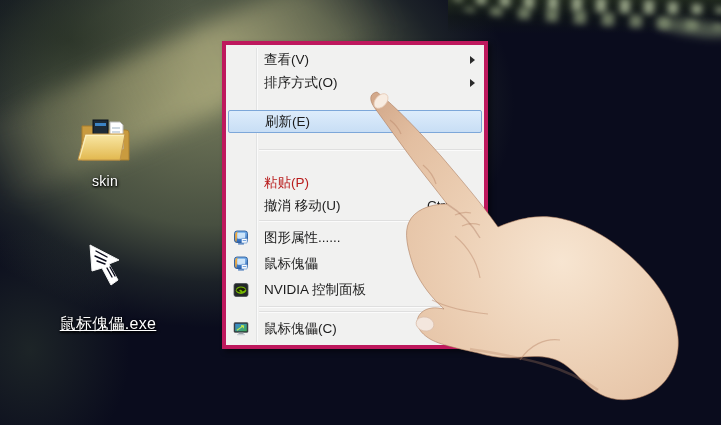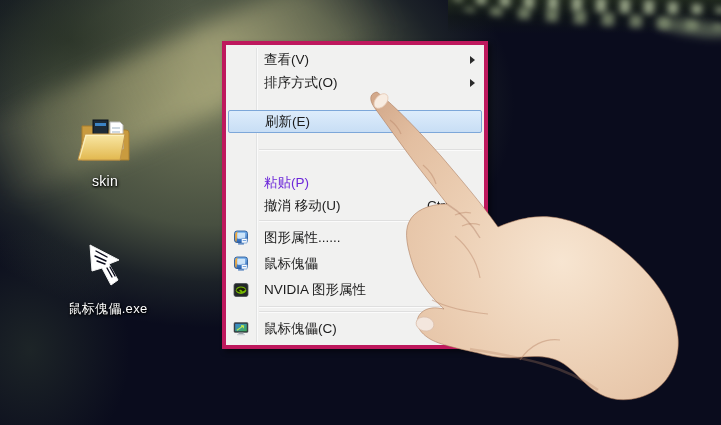--- a/index.html
+++ b/index.html
@@ -29,32 +29,32 @@
     background:repeating-linear-gradient(93deg,rgba(150,165,128,.7) 0 12px,rgba(26,36,28,.12) 12px 28px);}
   .moss3{position:absolute;left:655px;top:20px;width:80px;height:16px;border-radius:50%;
     filter:blur(4px);background:rgba(142,158,122,.5);transform:rotate(8deg);}
   
   .dicon{position:absolute;z-index:5;text-align:center;color:#fff;}
   .dicon .dlabel{display:block;font-size:14px;color:#fff;
     text-shadow:0 1px 2px #000,1px 1px 3px #000;letter-spacing:.3px;}
   #icon-skin{left:65px;top:113px;width:80px;}
   #icon-skin .dlabel{margin-top:2px;}
   #icon-exe{left:53px;top:240px;width:110px;}
-  #icon-exe .dlabel{margin-top:6px;font-size:13px;}
+  #icon-exe .dlabel{margin-top:20px;font-size:16px;text-decoration:underline;}
   
   .menu{position:absolute;left:222px;top:41px;width:258px;z-index:10;
     background:#f1f1f0;border:4px solid #be185d;
     box-shadow:3px 3px 5px rgba(0,0,0,.45);padding:3px 0;}
   .gutter{position:absolute;left:30px;top:3px;bottom:3px;width:1px;background:#e2e3e3;
     box-shadow:1px 0 0 #fafafa;z-index:1;}
   .menu-items{position:relative;z-index:2;}
   .menu-item{position:relative;height:23px;display:flex;align-items:center;
     padding-left:38px;font-size:13.5px;color:#1c1c1c;cursor:default;white-space:nowrap;}
   .menu-item.icon-row{height:26px;text-align:right;}
-  .menu-item.disabled{color:#6d28d9;margin-top:20px;}
+  .menu-item.disabled{color:#b91c1c;margin-top:20px;}
   .menu-item.hl{margin:16px 2px;padding-left:36px;height:21px;
     border:1px solid #7da7d9;border-radius:2px;
     background:linear-gradient(180deg,#ddecfb,#c8def5);}
   .mi-icon{position:absolute;left:7px;top:50%;transform:translateY(-50%);
     width:16px;height:16px;line-height:0;}
   .mi-icon svg{width:16px;height:16px;}
   .mi-shortcut{margin-left:auto;padding-right:36px;}
   .mi-arrow{position:absolute;right:9px;top:50%;transform:translateY(-50%);
     width:0;height:0;border-left:5px solid #2a2a2a;
     border-top:4px solid transparent;border-bottom:4px solid transparent;}
@@ -195,21 +195,21 @@
             </svg></span>
       <span class="mi-label">鼠标傀儡</span>
 
     </div>
         <div class="menu-item icon-row">
       <span class="mi-icon"><svg viewBox="0 0 16 16">
               <rect x="1" y="1.5" width="14" height="13" rx="2" fill="#23272a" stroke="#4a4f52" stroke-width="0.8"></rect>
               <ellipse cx="8" cy="8.2" rx="5.2" ry="3.7" fill="#76b900"></ellipse>
               <path d="M8 5.4 C5.6,5.4 4,6.8 3.3,8.3 C4.6,9.9 6.4,10.7 8.1,10 C6.8,9.8 6,8.9 6.4,7.9 C7.6,7.4 9,8.1 9.4,9.4 C10.7,9.1 11.7,8.4 12.6,7.5 C11.4,6.1 9.8,5.4 8,5.4 Z" fill="#1d2208"></path>
             </svg></span>
-      <span class="mi-label">NVIDIA 图形属性</span>
+      <span class="mi-label">NVIDIA 控制面板</span>
 
     </div>
         <div class="sep"></div>
         <div class="sep"></div>
         <div class="menu-item icon-row">
       <span class="mi-icon"><svg viewBox="0 0 16 16">
               <rect x="1" y="1.5" width="14" height="10" rx="1.2" fill="#2b2f33" stroke="#596066" stroke-width="0.6"></rect>
               <rect x="2.2" y="2.7" width="11.6" height="7.6" fill="url(#gScr)"></rect>
               <path d="M4 9.2 L10.6 4.6 M10.6 4.6 l-2.6,0.3 M10.6 4.6 l-0.3,2.6" stroke="#c3ea4e" stroke-width="1.1" fill="none"></path>
               <rect x="5.5" y="11.5" width="5" height="1.6" fill="#9aa0a6"></rect>

